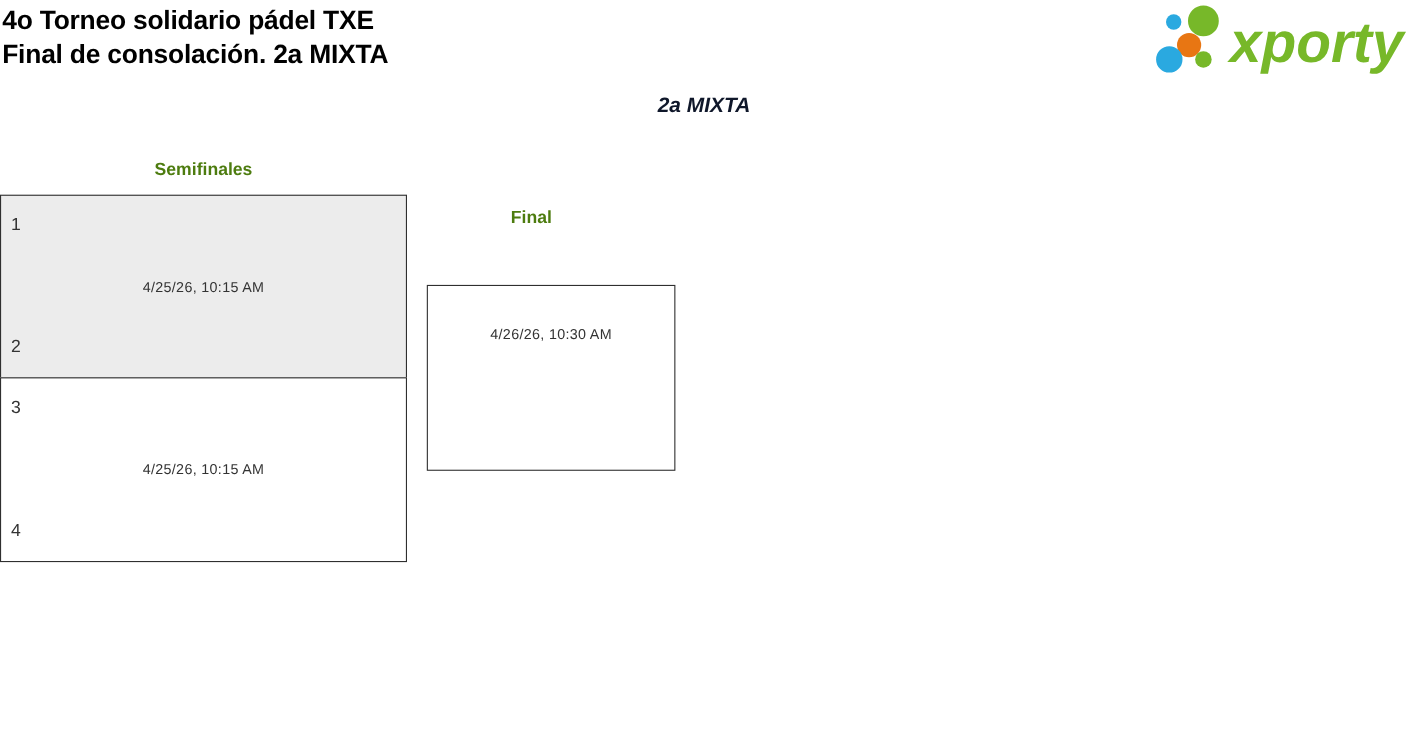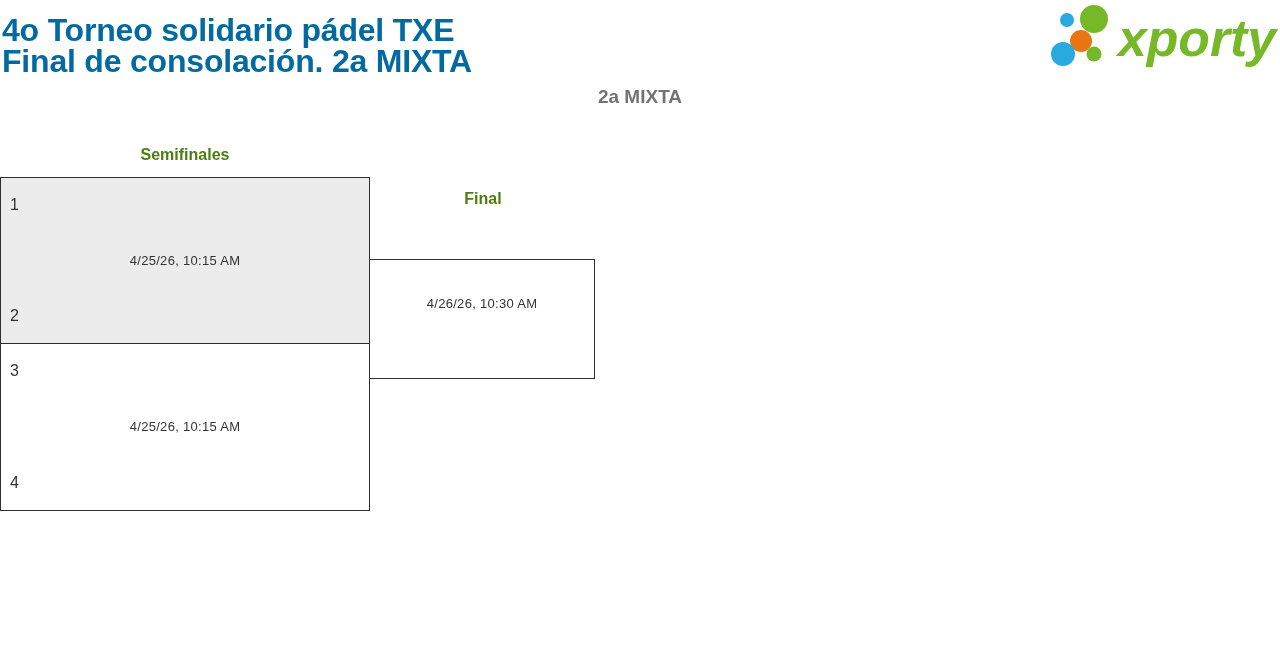--- a/index.html
+++ b/index.html
@@ -13,24 +13,24 @@
     width: 1280px;
     height: 669px;
     background: #ffffff;
     overflow: hidden;
   }
 
   
   .title-block {
     position: absolute;
     left: 2px;
-    top: 15px;
-    font-size: 32px;
+    top: 3px;
+    font-size: 24px;
     font-weight: 600;
-    color: #0369a1;
+    color: #000000;
     line-height: 31px;
     letter-spacing: -0.2px;
   }
   .logo {
     position: absolute;
     left: 1048px;
     top: 0;
     width: 232px;
     height: 70px;
     display: block;
@@ -40,21 +40,22 @@
 
   
   .category {
     position: absolute;
     left: 0;
     top: 86px;
     width: 1280px;
     text-align: center;
     font-size: 19px;
     font-weight: 700;
-    color: #737373;
+    color: #0f172a;
+    font-style: italic;
   }
 
   
   .round-header {
     position: absolute;
     top: 146px;
     text-align: center;
     font-size: 16px;
     font-weight: 700;
     color: #4d7c0f;
@@ -64,21 +65,21 @@
 
   
   .match {
     position: absolute;
     box-sizing: border-box;
     border: 1px solid #2f2f2f;
     background: #ffffff;
   }
   .sf1 { left: 0;     top: 177px; width: 370px; height: 167px; background: #ececec; }
   .sf2 { left: 0;     top: 343px; width: 370px; height: 168px; }
-  .fin { left: 369px; top: 259px; width: 226px; height: 120px; }
+  .fin { left: 388px; top: 259px; width: 226px; height: 169px; }
 
   .seed {
     position: absolute;
     left: 9px;
     font-size: 16px;
     line-height: 16px;
     color: #333333;
   }
   .seed-top    { top: 19px; }
   .seed-bottom { bottom: 19px; }

